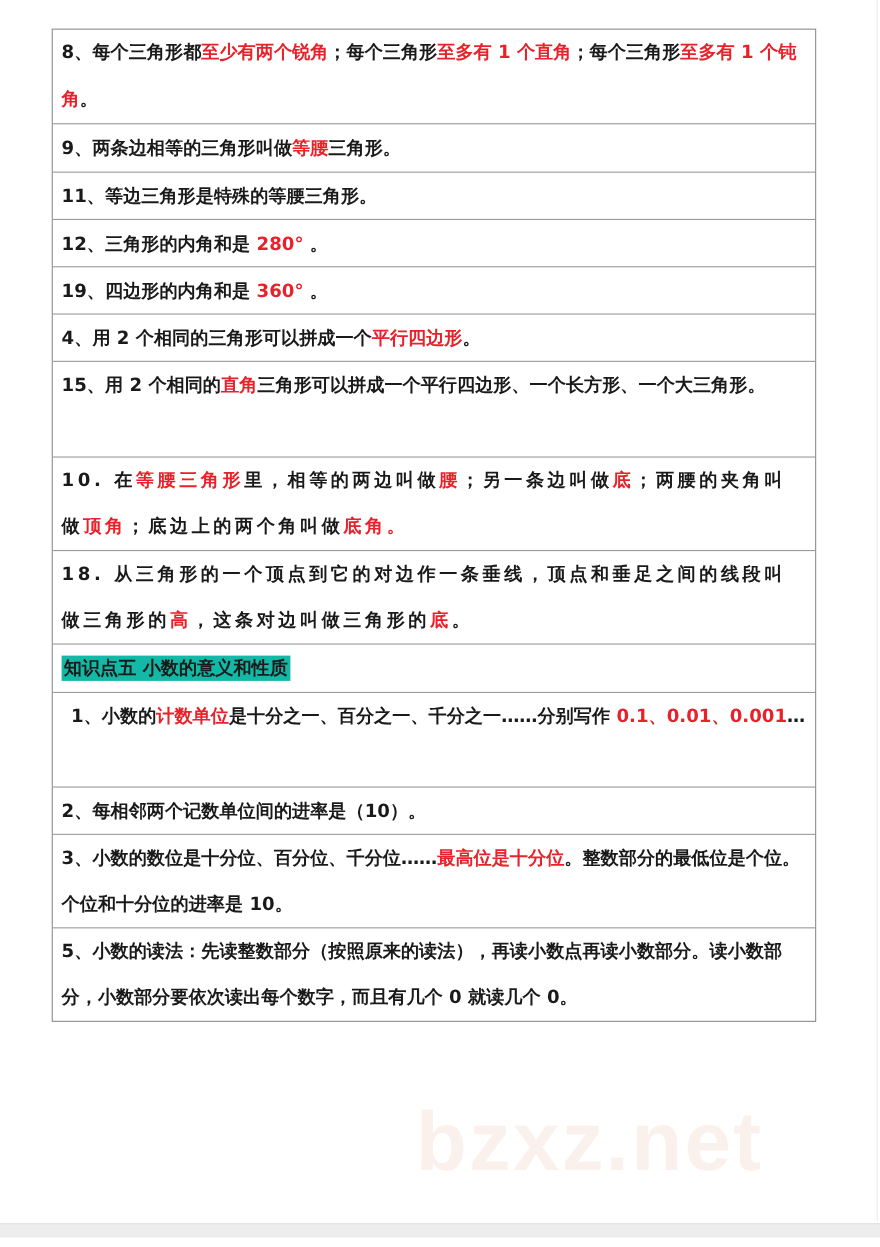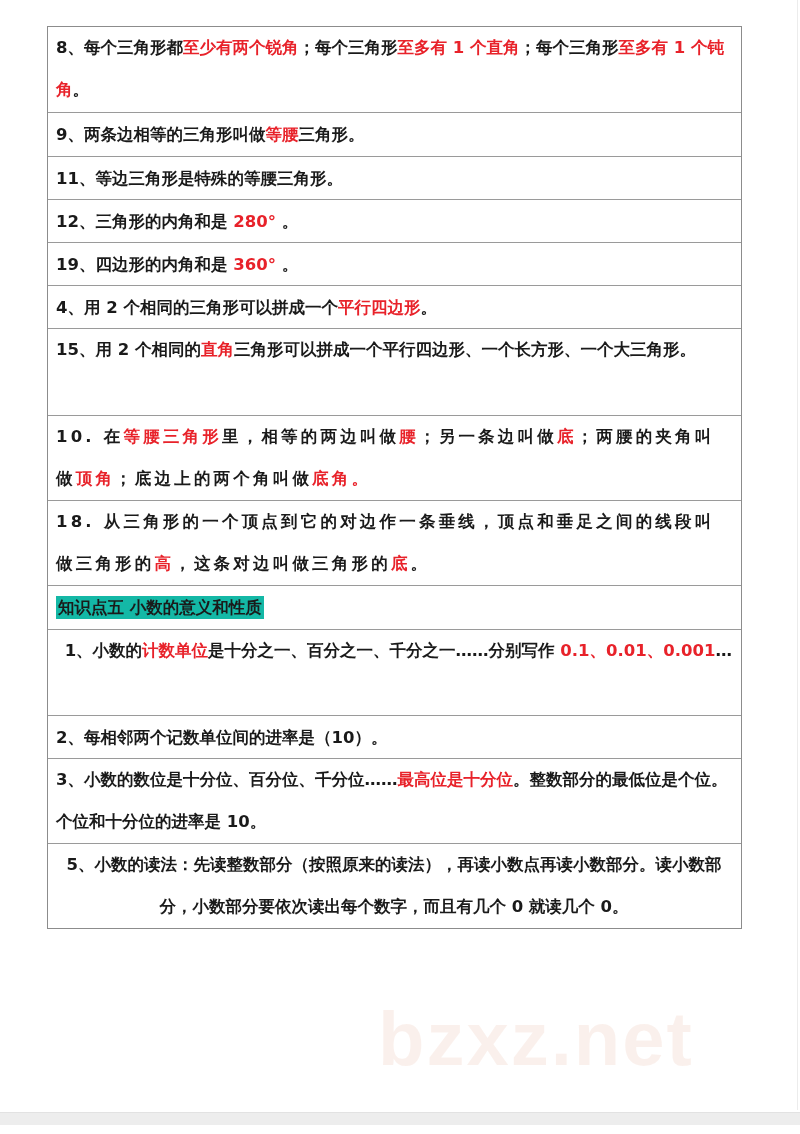--- a/index.html
+++ b/index.html
@@ -137,21 +137,21 @@
     </div>
 
     <div class="row" style="height:43px;">
       <span>2、每相邻两个记数单位间的进率是（10）。</span>
     </div>
 
     <div class="row two" style="height:85px;">
       <span>3、小数的数位是十分位、百分位、千分位……</span><span class="red">最高位是十分位</span><span>。整数部分的最低位是个位。个位和十分位的进率是 10。</span>
     </div>
 
-    <div class="row two" style="height:85px;text-align:center;">
+    <div class="row two" style="height:85px;">
       <span>5、小数的读法：先读整数部分（按照原来的读法），再读小数点再读小数部分。读小数部分，小数部分要依次读出每个数字，而且有几个 0 就读几个 0。</span>
     </div>
 
   </div>
 </div>
 
 <div class="watermark">bzxz.net</div>
 
 <div class="sheet-gap"></div>
 <div class="next-page"></div>

